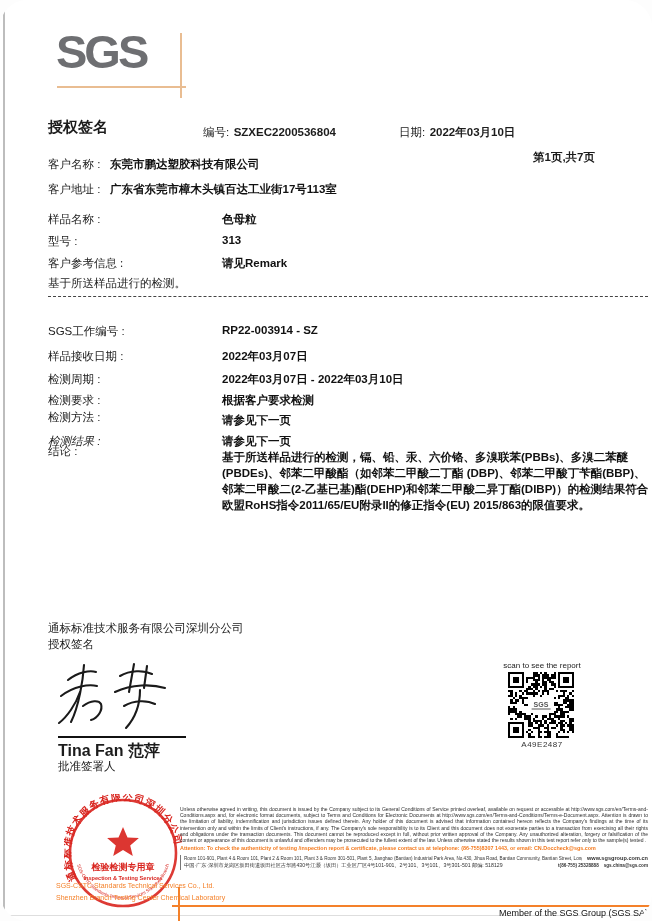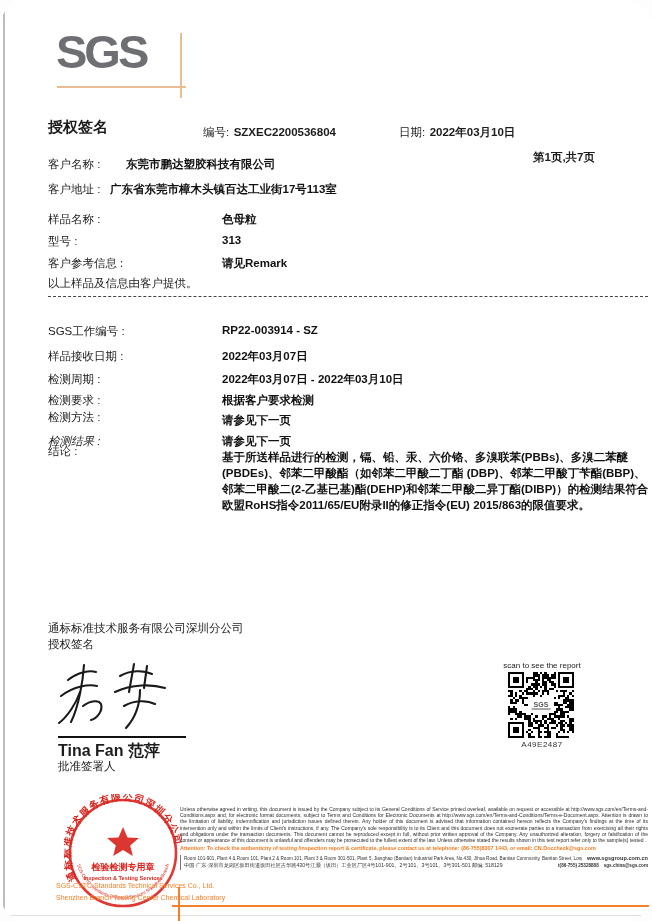--- a/index.html
+++ b/index.html
@@ -57,35 +57,35 @@
     <span class="h-lab">编号:</span>
     <span class="h-val">SZXEC2200536804</span>
   </div>
   <div class="abs" style="left:399px;top:122px;">
     <span class="h-lab">日期:</span>
     <span class="h-val">2022年03月10日</span>
   </div>
   <div class="abs h-val" style="left:533px;top:122px;margin-top:28px;">第1页,共7页</div>
 
   <div class="abs row-label" style="left:48px;top:157px;">客户名称 :</div>
-  <div class="abs row-value" style="left:126px;top:157px;">东莞市鹏达塑胶科技有限公司</div>
+  <div class="abs row-value" style="left:110px;top:157px;">东莞市鹏达塑胶科技有限公司</div>
 
   <div class="abs row-label" style="left:48px;top:182px;">客户地址 :</div>
   <div class="abs row-value" style="left:110px;top:182px;">广东省东莞市樟木头镇百达工业街17号113室</div>
 
   <div class="abs row-label" style="left:48px;top:212px;">样品名称 :</div>
   <div class="abs row-value" style="left:222px;top:212px;">色母粒</div>
 
   <div class="abs row-label" style="left:48px;top:234px;">型号 :</div>
   <div class="abs row-value" style="left:222px;top:234px;">313</div>
 
   <div class="abs row-label" style="left:48px;top:256px;font-family:Liberation Serif, serif;">客户参考信息 :</div>
   <div class="abs row-value" style="left:222px;top:256px;">请见Remark</div>
 
-  <div class="abs note" style="left:48px;top:276px;">以上样品及信息由客户提供。</div>
+  <div class="abs note" style="left:48px;top:276px;">基于所送样品进行的检测。</div>
 
   <div class="abs dashes" style="left:48px;top:296px;width:600px;"></div>
 
   <div class="abs row-label" style="left:48px;top:324px;">SGS工作编号 :</div>
   <div class="abs row-value" style="left:222px;top:324px;">RP22-003914 - SZ</div>
 
   <div class="abs row-label" style="left:48px;top:349px;">样品接收日期 :</div>
   <div class="abs row-value" style="left:222px;top:349px;">2022年03月07日</div>
 
   <div class="abs row-label" style="left:48px;top:372px;">检测周期 :</div>
@@ -186,14 +186,15 @@
         <span class="addr-main" style="font-size:5.2px;">中国·广东·深圳市龙岗区坂田街道坂田社区吉华路430号江灏（坂田）工业区厂区4号101-901、2号101、3号101、3号301-501  邮编: 518129</span>
         <span class="addr-side">t(86-755) 25328888</span>
         <span class="addr-side">sgs.china@sgs.com</span>
       </div>
     </div>
   </div>
 
   <div class="abs foot-rule-h"></div>
   <div class="abs foot-rule-v"></div>
 
+  <div class="abs member" style="left:400px;top:908px;width:248px;">Member of the SGS Group (SGS SA)</div>
 
 </div>
 
 </body></html>

